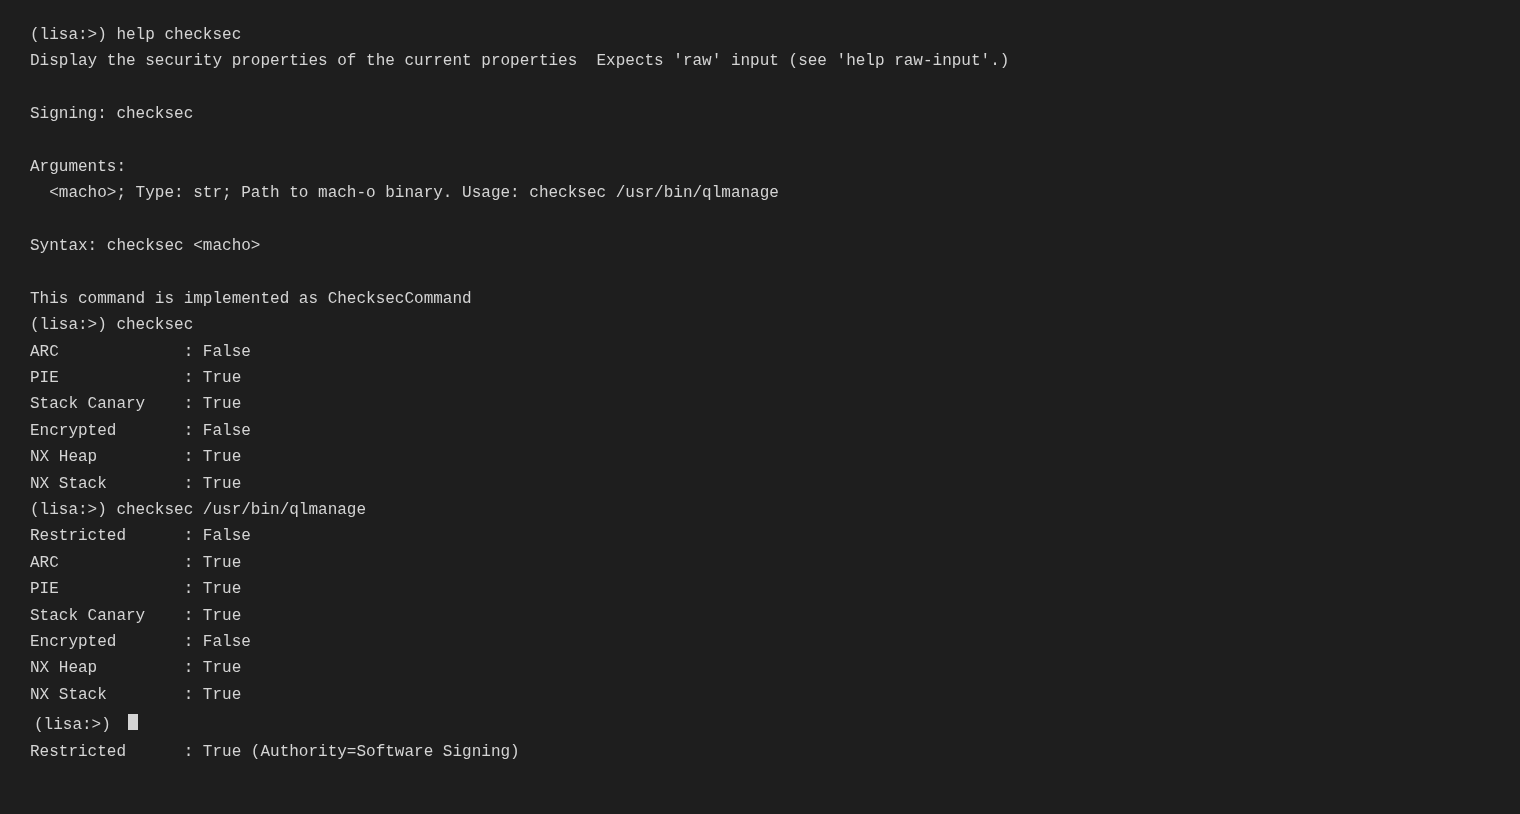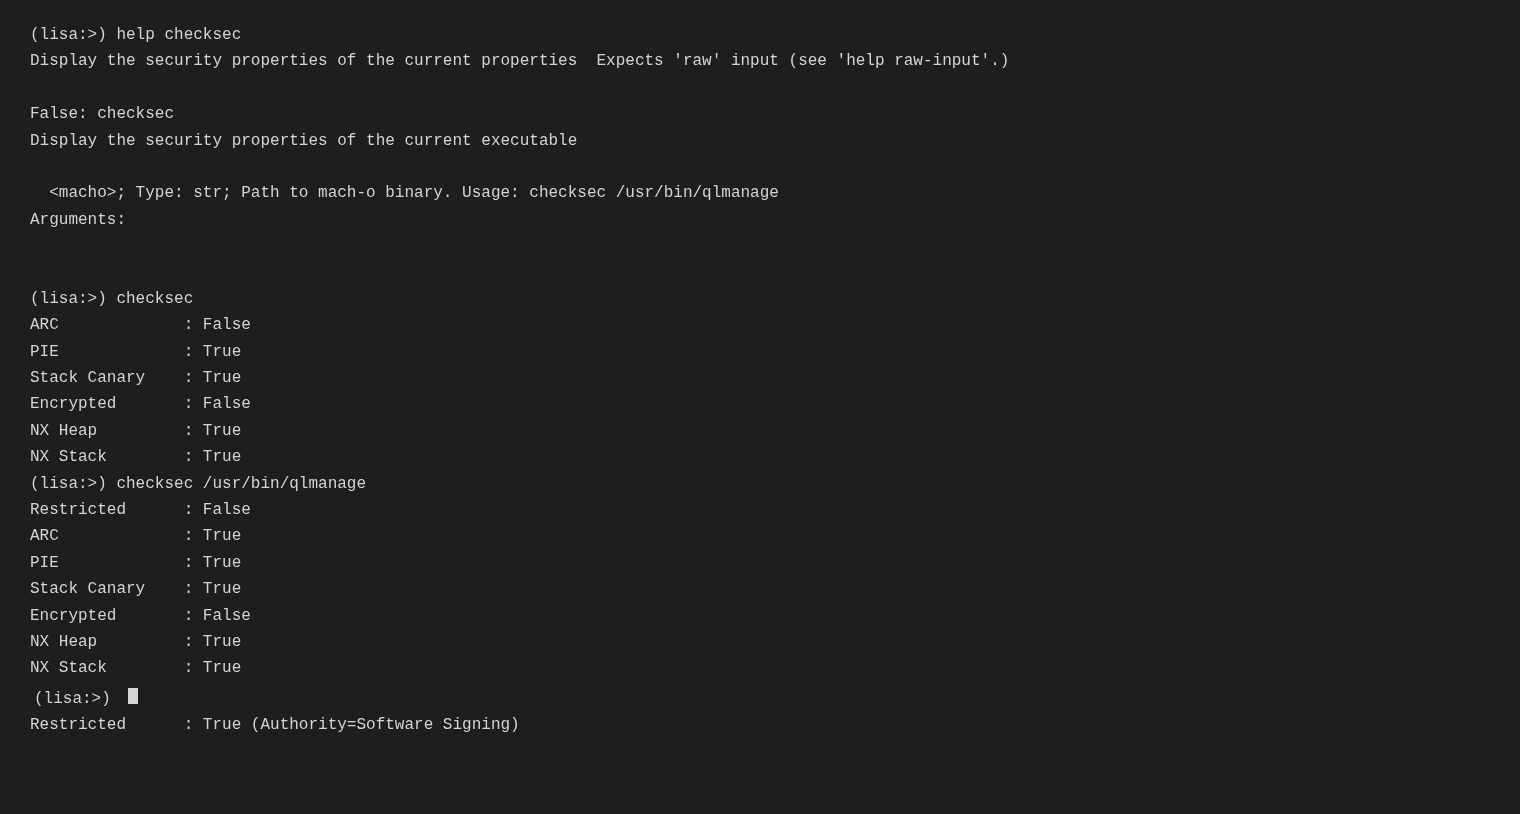--- a/index.html
+++ b/index.html
@@ -43,27 +43,28 @@
       50% { opacity: 0; }
     }
   </style>
 </head>
 <body>
 
 <div id="terminal-container">
     <div class="terminal-line prompt">(lisa:&gt;) help checksec</div>
     <div class="terminal-line command">Display the security properties of the current properties  Expects 'raw' input (see 'help raw-input'.)</div>
     <span class="empty-line"></span>
-    <div class="terminal-line command">False: checksec</div>
-    <div class="terminal-line command">Display the security properties of the current executable</div>
+    <div class="terminal-line command">Signing: checksec</div>
     <span class="empty-line"></span>
+    <div class="terminal-line command">Arguments:</div>
     <div class="terminal-line command">  &lt;macho&gt;; Type: str; Path to mach-o binary. Usage: checksec /usr/bin/qlmanage</div>
-    <div class="terminal-line command">Arguments:</div>
     <span class="empty-line"></span>
+    <div class="terminal-line command">Syntax: checksec &lt;macho&gt;</div>
     <span class="empty-line"></span>
+    <div class="terminal-line command">This command is implemented as ChecksecCommand</div>
     <div class="terminal-line prompt">(lisa:&gt;) checksec</div>
     <div class="terminal-line command">ARC             : False</div>
     <div class="terminal-line command">PIE             : True</div>
     <div class="terminal-line command">Stack Canary    : True</div>
     <div class="terminal-line command">Encrypted       : False</div>
     <div class="terminal-line command">NX Heap         : True</div>
     <div class="terminal-line command">NX Stack        : True</div>
     <div class="terminal-line prompt">(lisa:&gt;) checksec /usr/bin/qlmanage</div>
     <div class="terminal-line command">Restricted      : False</div>
     <div class="terminal-line command">ARC             : True</div>

